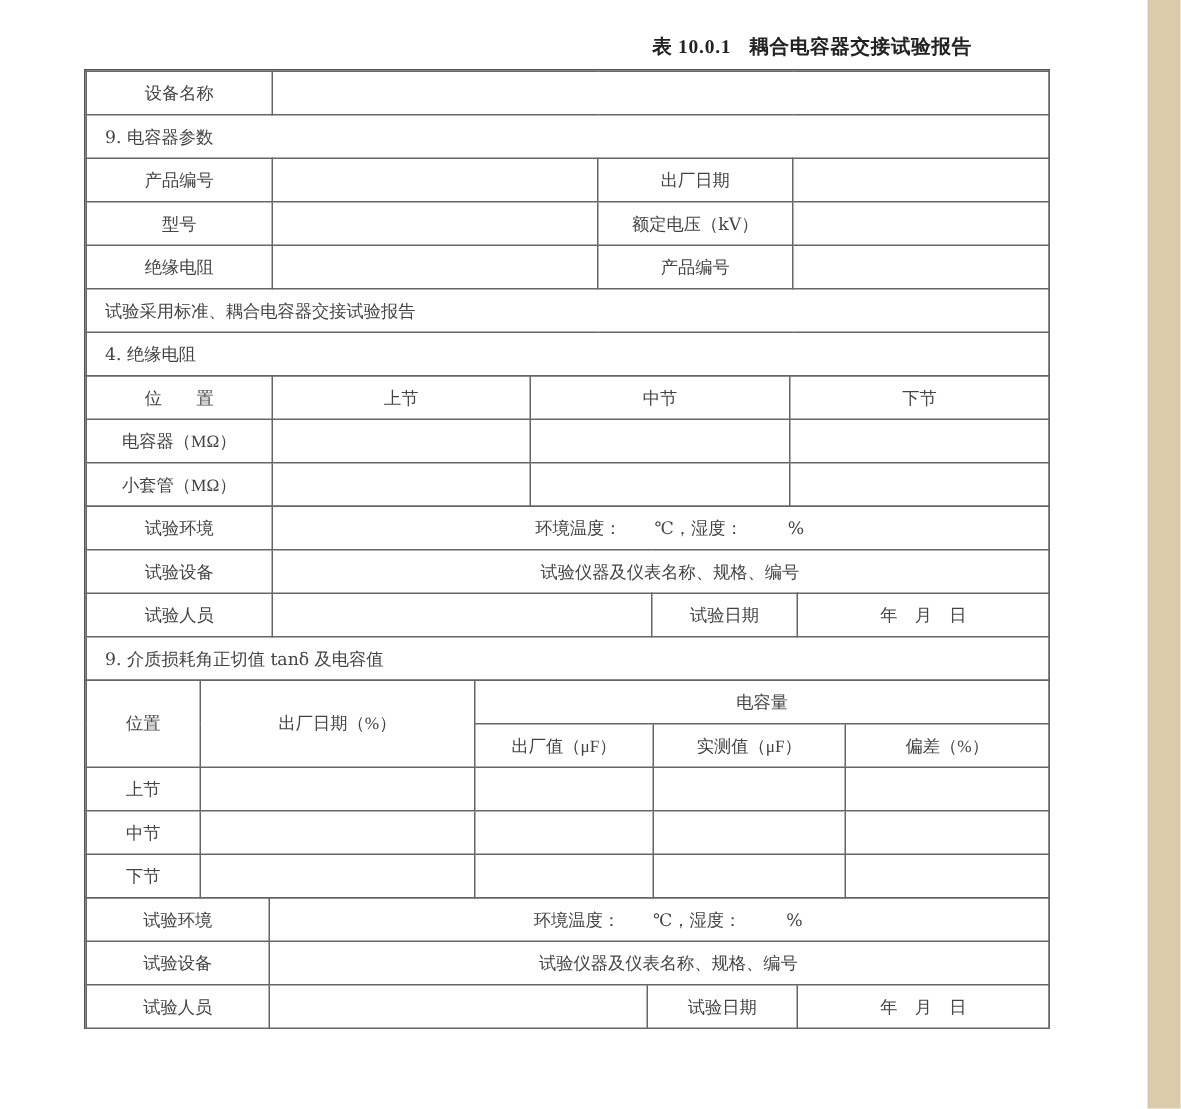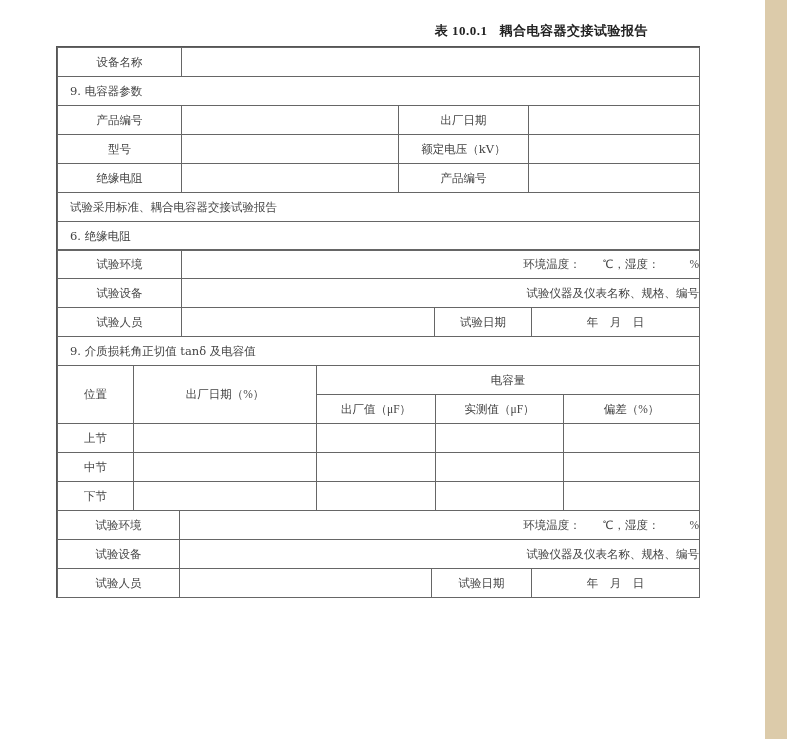--- a/index.html
+++ b/index.html
@@ -4,21 +4,21 @@
 <style>
   html, body { margin:0; padding:0; }
   body { width:787px; height:739px; background:#ffffff; position:relative; overflow:hidden;
          font-family:"DejaVu Serif", "Liberation Serif", serif; color:#333; }
   .strip { position:absolute; left:765px; top:0; width:22px; height:739px; background:#dccbaa; }
   .title { position:absolute; top:22px; left:0; width:648px; text-align:right; font-size:13px; font-weight:bold; color:#222; letter-spacing:0.5px; }
   .title .num { margin-right:12px; font-family:"Liberation Serif", serif; }
   .page { position:absolute; left:56px; top:46px; width:642px; border:1.5px solid #555; border-bottom:none; }
   table { border-collapse:collapse; width:642px; table-layout:fixed; font-size:11.5px; color:#444; }
   td { border:1px solid #666; padding:0; height:28px; text-align:center; vertical-align:middle; }
-  td.l { text-align:right; padding-left:12px;font-family:Liberation Serif, serif; }
+  td.l { text-align:center; padding-left:12px; }
   td.sec { text-align:left; padding-left:12px; }
   .t { font-family:"Liberation Serif", serif; }
   .gap { display:inline-block; width:22px; }
   .gap2 { display:inline-block; width:30px; }
 </style>
 </head>
 <body>
 
 <div class="strip"></div>
 
@@ -58,33 +58,51 @@
     <tr>
       <td>绝缘电阻</td>
       <td></td>
       <td>产品编号</td>
       <td></td>
     </tr>
     <tr>
       <td colspan="4" class="sec">试验采用标准、耦合电容器交接试验报告</td>
     </tr>
     <tr>
-      <td colspan="4" class="sec">6. 绝缘电阻</td>
+      <td colspan="4" class="sec">4. 绝缘电阻</td>
     </tr>
   </tbody>
     </table>
 
   <table style="margin-top:-1px">
     <colgroup>
         <col style="width:124px">
         <col style="width:172px">
         <col style="width:173px">
         <col style="width:173px">
       </colgroup>
     <tbody>
+        <tr>
+      <td>位　　置</td>
+      <td>上节</td>
+      <td>中节</td>
+      <td>下节</td>
+    </tr>
+    <tr>
+      <td class="t">电容器（MΩ）</td>
+      <td></td>
+      <td></td>
+      <td></td>
+    </tr>
+    <tr>
+      <td class="t">小套管（MΩ）</td>
+      <td></td>
+      <td></td>
+      <td></td>
+    </tr>
   </tbody>
     </table>
 
   <table style="margin-top:-1px">
     <colgroup>
         <col style="width:124px">
         <col style="width:253px">
         <col style="width:97px">
         <col style="width:168px">
       </colgroup>

